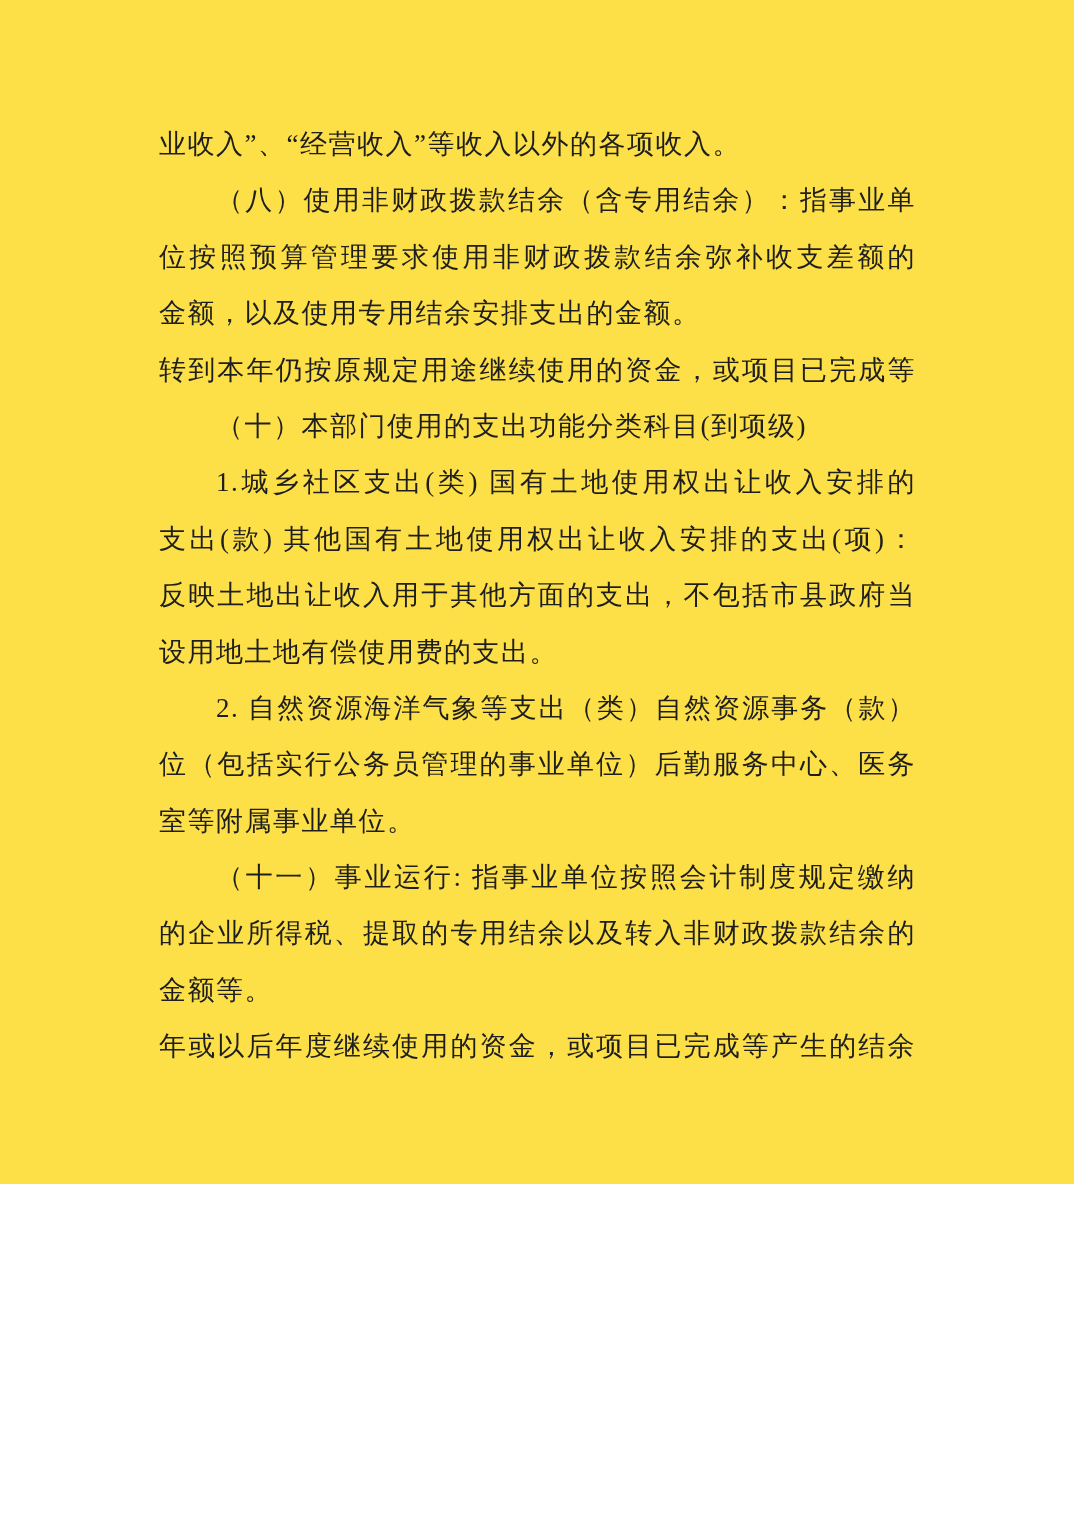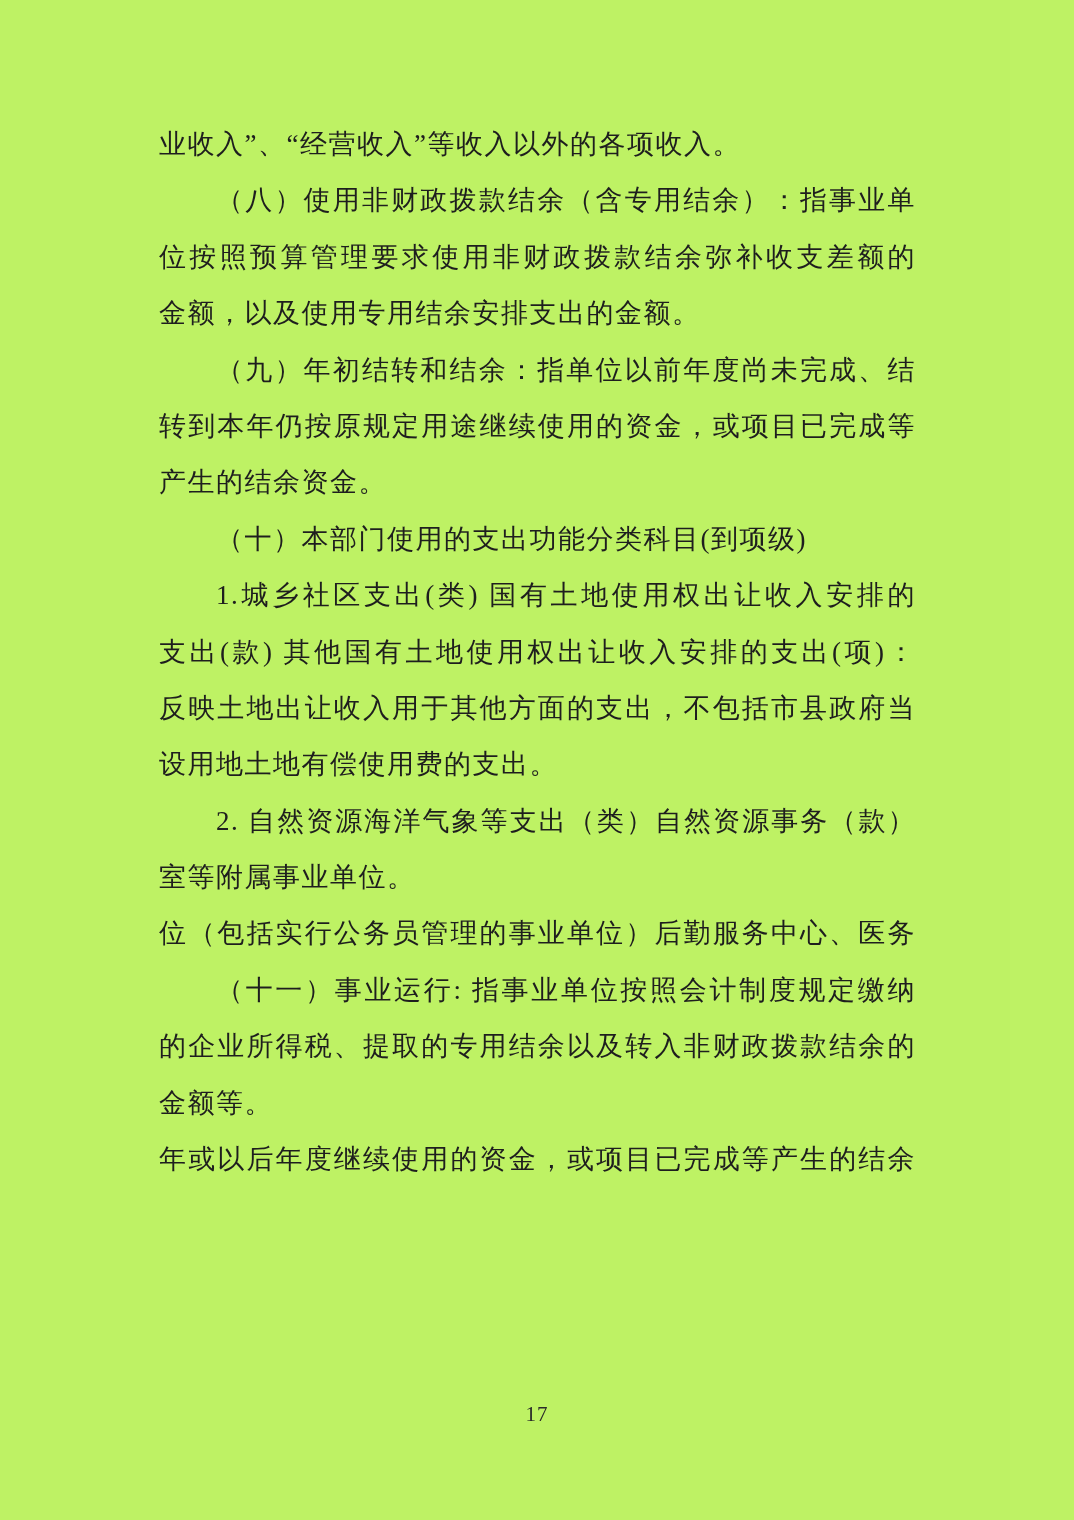--- a/index.html
+++ b/index.html
@@ -3,22 +3,22 @@
 <meta charset="utf-8">
 <style>
   html, body {
     margin: 0;
     padding: 0;
     background: #ffffff;
   }
   .page {
     position: relative;
     width: 1074px;
-    height: 1520px;
-    background: #bef264;
+    height: 1184px;
+    background: #fde047;
     overflow: hidden;
     font-family: "Liberation Serif", "DejaVu Serif", serif;
     color: #1e1e1e;
   }
   .textblock {
     position: absolute;
     left: 159px;
     top: 116px;
     width: 757px;
   }
@@ -51,30 +51,28 @@
 </style>
 </head>
 <body>
 
 <div class="page">
   <div class="textblock">
     <div class="ln">业收入”、“经营收入”等收入以外的各项收入。</div>
     <div class="ln ind j">（八）使用非财政拨款结余（含专用结余）：指事业单</div>
     <div class="ln j">位按照预算管理要求使用非财政拨款结余弥补收支差额的</div>
     <div class="ln">金额，以及使用专用结余安排支出的金额。</div>
-    <div class="ln ind j">（九）年初结转和结余：指单位以前年度尚未完成、结</div>
     <div class="ln j">转到本年仍按原规定用途继续使用的资金，或项目已完成等</div>
-    <div class="ln">产生的结余资金。</div>
     <div class="ln ind">（十）本部门使用的支出功能分类科目(到项级)</div>
     <div class="ln ind j">1.城乡社区支出(类) 国有土地使用权出让收入安排的</div>
     <div class="ln j">支出(款) 其他国有土地使用权出让收入安排的支出(项)：</div>
     <div class="ln j">反映土地出让收入用于其他方面的支出，不包括市县政府当</div>
     <div class="ln">设用地土地有偿使用费的支出。</div>
     <div class="ln ind j">2. 自然资源海洋气象等支出（类）自然资源事务（款）</div>
+    <div class="ln j">位（包括实行公务员管理的事业单位）后勤服务中心、医务</div>
     <div class="ln">室等附属事业单位。</div>
-    <div class="ln j">位（包括实行公务员管理的事业单位）后勤服务中心、医务</div>
     <div class="ln ind j">（十一）事业运行: 指事业单位按照会计制度规定缴纳</div>
     <div class="ln j">的企业所得税、提取的专用结余以及转入非财政拨款结余的</div>
     <div class="ln">金额等。</div>
     <div class="ln j">年或以后年度继续使用的资金，或项目已完成等产生的结余</div>
   </div>
   <div class="pagenum">17</div>
 </div>
 
 </body></html>

